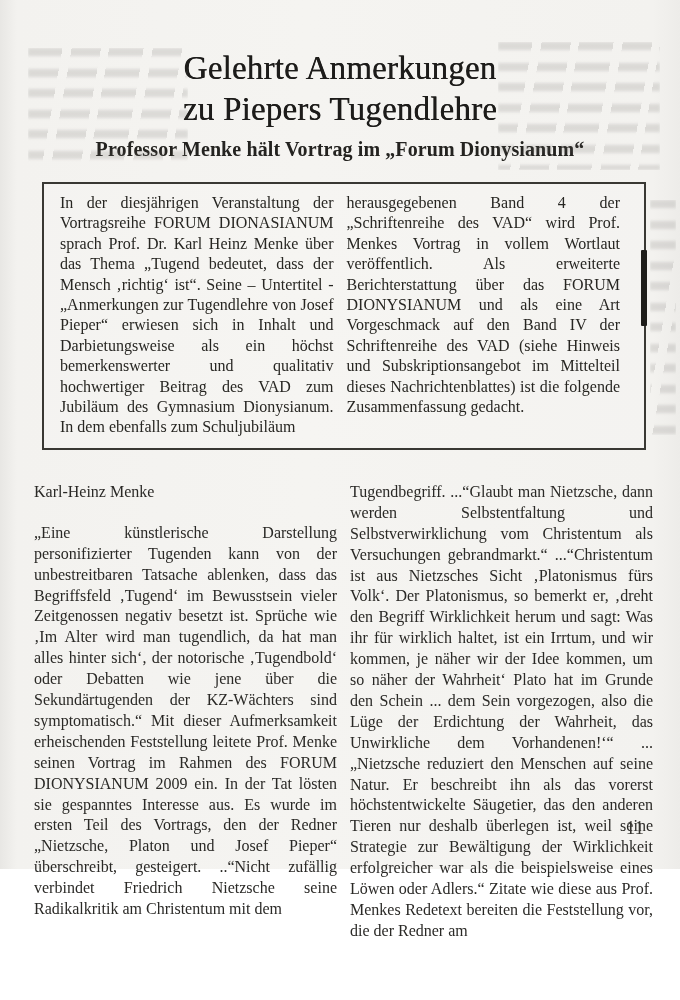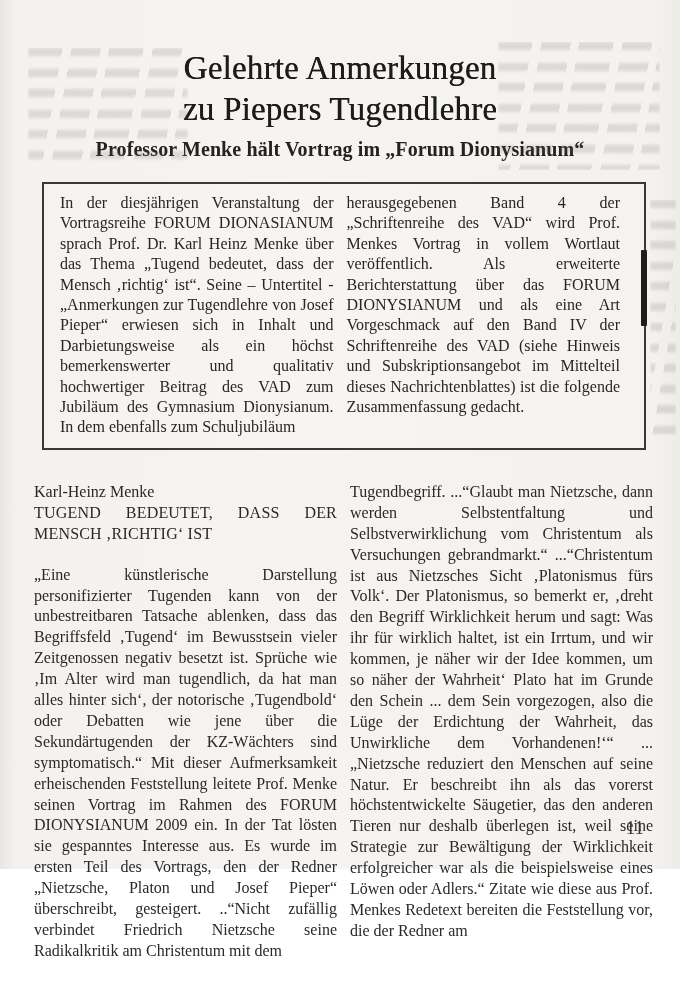--- a/index.html
+++ b/index.html
@@ -148,21 +148,20 @@
 
   <div class="intro-box">
     <div class="intro-col">In der diesjährigen Veranstaltung der Vortragsreihe FORUM DIONASIANUM sprach Prof. Dr. Karl Heinz Menke über das Thema „Tugend bedeutet, dass der Mensch ‚richtig‘ ist“. Seine – Untertitel - „Anmerkungen zur Tugendlehre von Josef Pieper“ erwiesen sich in Inhalt und Darbietungsweise als ein höchst bemerkenswerter und qualitativ hochwertiger Beitrag des VAD zum Jubiläum des Gymnasium Dionysianum. In dem ebenfalls zum Schuljubiläum</div>
     <div class="intro-col">herausgegebenen Band 4 der „Schriftenreihe des VAD“ wird Prof. Menkes Vortrag in vollem Wortlaut veröffentlich. Als erweiterte Berichterstattung über das FORUM DIONYSIANUM und als eine Art Vorgeschmack auf den Band IV der Schriftenreihe des VAD (siehe Hinweis und Subskriptionsangebot im Mittelteil dieses Nachrichtenblattes) ist die folgende Zusammenfassung gedacht.</div>
     <div class="scan-artifact"></div>
   </div>
 
   <div class="body-cols">
     <div class="body-col">
       <div class="author-line">Karl-Heinz Menke</div>
-      <div class="article-heading">TUGEND BEDEUTET, DASS DER MENSCH ‚RICHTIG‘ IST</div>
       <div class="body-par">„Eine künstlerische Darstellung personifizierter Tugenden kann von der unbestreitbaren Tatsache ablenken, dass das Begriffsfeld ‚Tugend‘ im Bewusstsein vieler Zeitgenossen negativ besetzt ist. Sprüche wie ‚Im Alter wird man tugendlich, da hat man alles hinter sich‘, der notorische ‚Tugendbold‘ oder Debatten wie jene über die Sekundärtugenden der KZ-Wächters sind symptomatisch.“ Mit dieser Aufmerksamkeit erheischenden Feststellung leitete Prof. Menke seinen Vortrag im Rahmen des FORUM DIONYSIANUM 2009 ein. In der Tat lösten sie gespanntes Interesse aus. Es wurde im ersten Teil des Vortrags, den der Redner „Nietzsche, Platon und Josef Pieper“ überschreibt, gesteigert. ..“Nicht zufällig verbindet Friedrich Nietzsche seine Radikalkritik am Christentum mit dem</div>
     </div>
     <div class="body-col">
       <div class="body-par body-par-right">Tugendbegriff. ...“Glaubt man Nietzsche, dann werden Selbstentfaltung und Selbstverwirklichung vom Christentum als Versuchungen gebrandmarkt.“ ...“Christentum ist aus Nietzsches Sicht ‚Platonismus fürs Volk‘. Der Platonismus, so bemerkt er, ‚dreht den Begriff Wirklichkeit herum und sagt: Was ihr für wirklich haltet, ist ein Irrtum, und wir kommen, je näher wir der Idee kommen, um so näher der Wahrheit‘ Plato hat im Grunde den Schein ... dem Sein vorgezogen, also die Lüge der Erdichtung der Wahrheit, das Unwirkliche dem Vorhandenen!‘“ ... „Nietzsche reduziert den Menschen auf seine Natur. Er beschreibt ihn als das vorerst höchstentwickelte Säugetier, das den anderen Tieren nur deshalb überlegen ist, weil seine Strategie zur Bewältigung der Wirklichkeit erfolgreicher war als die beispielsweise eines Löwen oder Adlers.“ Zitate wie diese aus Prof. Menkes Redetext bereiten die Feststellung vor, die der Redner am</div>
     </div>
   </div>
 
   <div class="page-number">11</div>
 
 </div>

